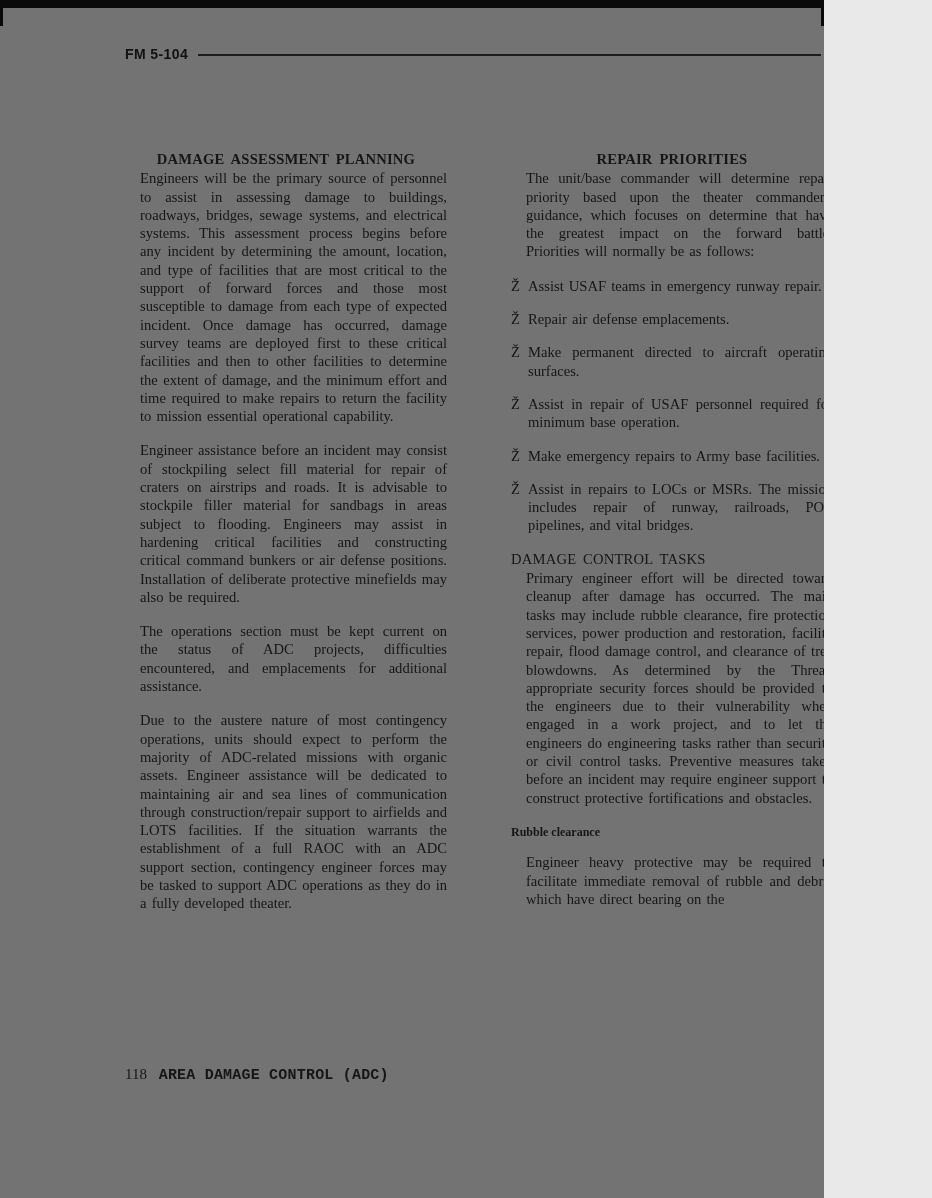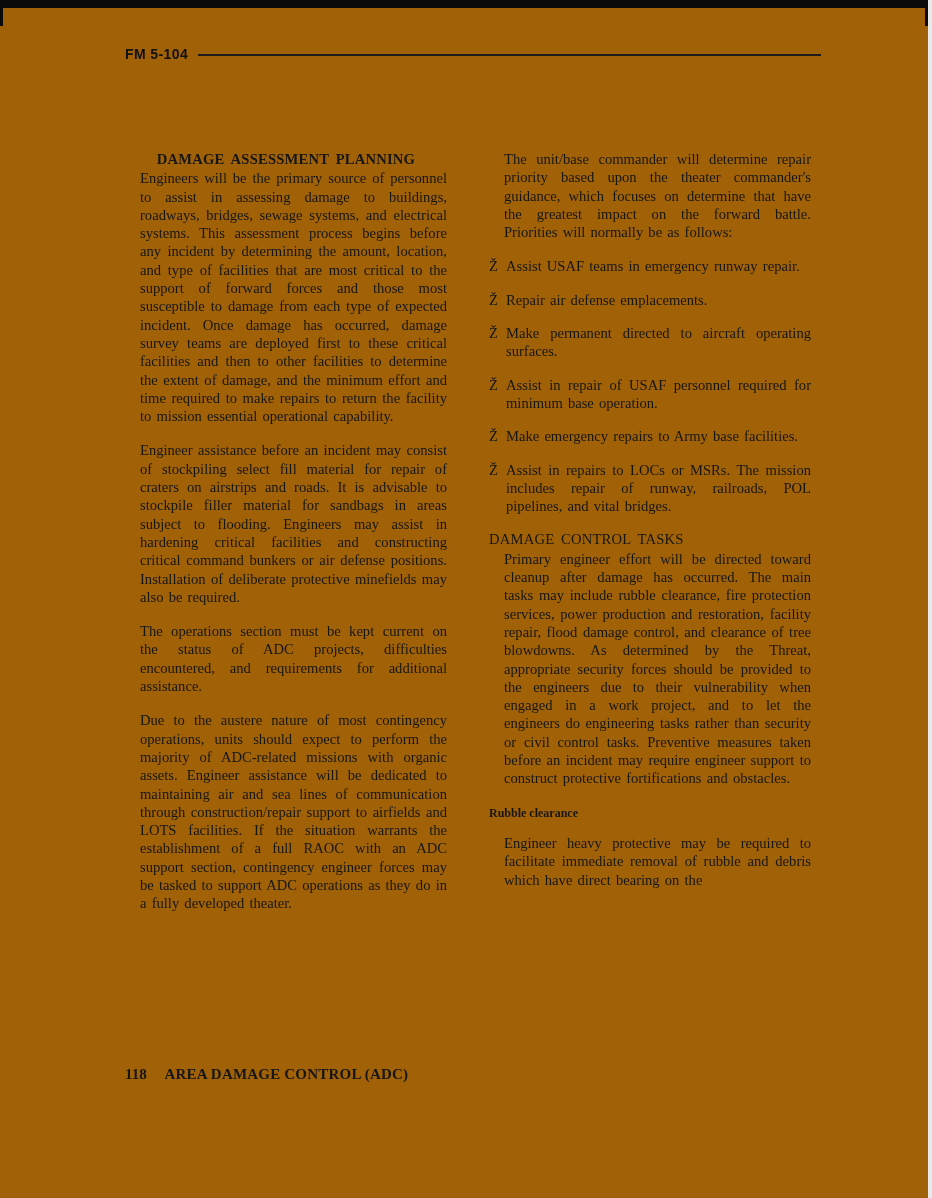--- a/index.html
+++ b/index.html
@@ -2,23 +2,23 @@
 <html><head>
 <meta charset="utf-8">
 <style>
   html, body {
     margin: 0;
     padding: 0;
     background: #e9e9e9;
   }
   .page {
     position: relative;
-    width: 928px;
+    width: 824px;
     height: 1198px;
-    background: #a16207;
+    background: #737373;
     font-family: "Liberation Serif", "DejaVu Serif", serif;
     color: #161616;
     overflow: hidden;
   }
   .scan-edge-top {
     position: absolute;
     top: 0; left: 0;
     width: 100%;
     height: 8px;
     background: #0a0a0a;
@@ -60,21 +60,21 @@
     margin-left: 10px;
     margin-top: 1px;
   }
   .content {
     position: absolute;
     top: 150px;
     left: 125px;
     width: 686px;
     display: grid;
     grid-template-columns: 322px 322px;
-    column-gap: 42px;
+    column-gap: 64px;
     font-size: 14.6px;
     line-height: 18.3px;
   }
   .col { min-width: 0; }
   h2.section-heading {
     font-size: 14.6px;
     font-weight: bold;
     text-align: center;
     margin: 0 0 1px 0;
     letter-spacing: 0.2px;
@@ -115,26 +115,27 @@
     word-spacing: 1.5px;
   }
   .footer {
     position: absolute;
     left: 125px;
     top: 1066px;
     font-size: 15px;
     white-space: nowrap;
   }
   .footer .page-num {
-    font-weight: bold;
-    margin-right: 14px;
+    font-weight: normal;
+    margin-right: 8px;
   }
   .footer .footer-title {
     font-weight: bold;
     letter-spacing: 0.2px;
+    font-family: Liberation Mono, monospace;
   }
 </style>
 </head>
 <body>
 
 <div class="page">
   <div class="scan-edge-top"></div>
   <div class="scan-edge-left"></div>
   <div class="scan-edge-right"></div>
 
@@ -142,25 +143,26 @@
     <span class="header-label">FM 5-104</span>
     <span class="header-rule"></span>
   </div>
 
   <div class="content">
 
     <div class="col">
       <h2 class="section-heading">DAMAGE ASSESSMENT PLANNING</h2>
       <p class="body-para">Engineers will be the primary source of personnel to assist in assessing damage to buildings, roadways, bridges, sewage systems, and electrical systems. This assessment process begins before any incident by determining the amount, location, and type of facilities that are most critical to the support of forward forces and those most susceptible to damage from each type of expected incident. Once damage has occurred, damage survey teams are deployed first to these critical facilities and then to other facilities to determine the extent of damage, and the minimum effort and time required to make repairs to return the facility to mission essential operational capability.</p>
       <p class="body-para">Engineer assistance before an incident may consist of stockpiling select fill material for repair of craters on airstrips and roads. It is advisable to stockpile filler material for sandbags in areas subject to flooding. Engineers may assist in hardening critical facilities and constructing critical command bunkers or air defense positions. Installation of deliberate protective minefields may also be required.</p>
-      <p class="body-para">The operations section must be kept current on the status of ADC projects, difficulties encountered, and requirements for additional assistance.</p>
+      <p class="body-para">The operations section must be kept current on the status of ADC projects, difficulties encountered, and emplacements for additional assistance.</p>
       <p class="body-para">Due to the austere nature of most contingency operations, units should expect to perform the majority of ADC-related missions with organic assets. Engineer assistance will be dedicated to maintaining air and sea lines of communication through construction/repair support to airfields and LOTS facilities. If the situation warrants the establishment of a full RAOC with an ADC support section, contingency engineer forces may be tasked to support ADC operations as they do in a fully developed theater.</p>
     </div>
 
     <div class="col">
+      <h2 class="section-heading">REPAIR PRIORITIES</h2>
       <p class="body-para" style="margin-bottom:0;">The unit/base commander will determine repair priority based upon the theater commander's guidance, which focuses on determine that have the greatest impact on the forward battle. Priorities will normally be as follows:</p>
 
       <div class="bullet-list">
         <div class="bullet">
           <span class="marker">Ž</span>
           <span class="btext">Assist USAF teams in emergency runway repair.</span>
         </div>
         <div class="bullet">
           <span class="marker">Ž</span>
           <span class="btext">Repair air defense emplacements.</span>

